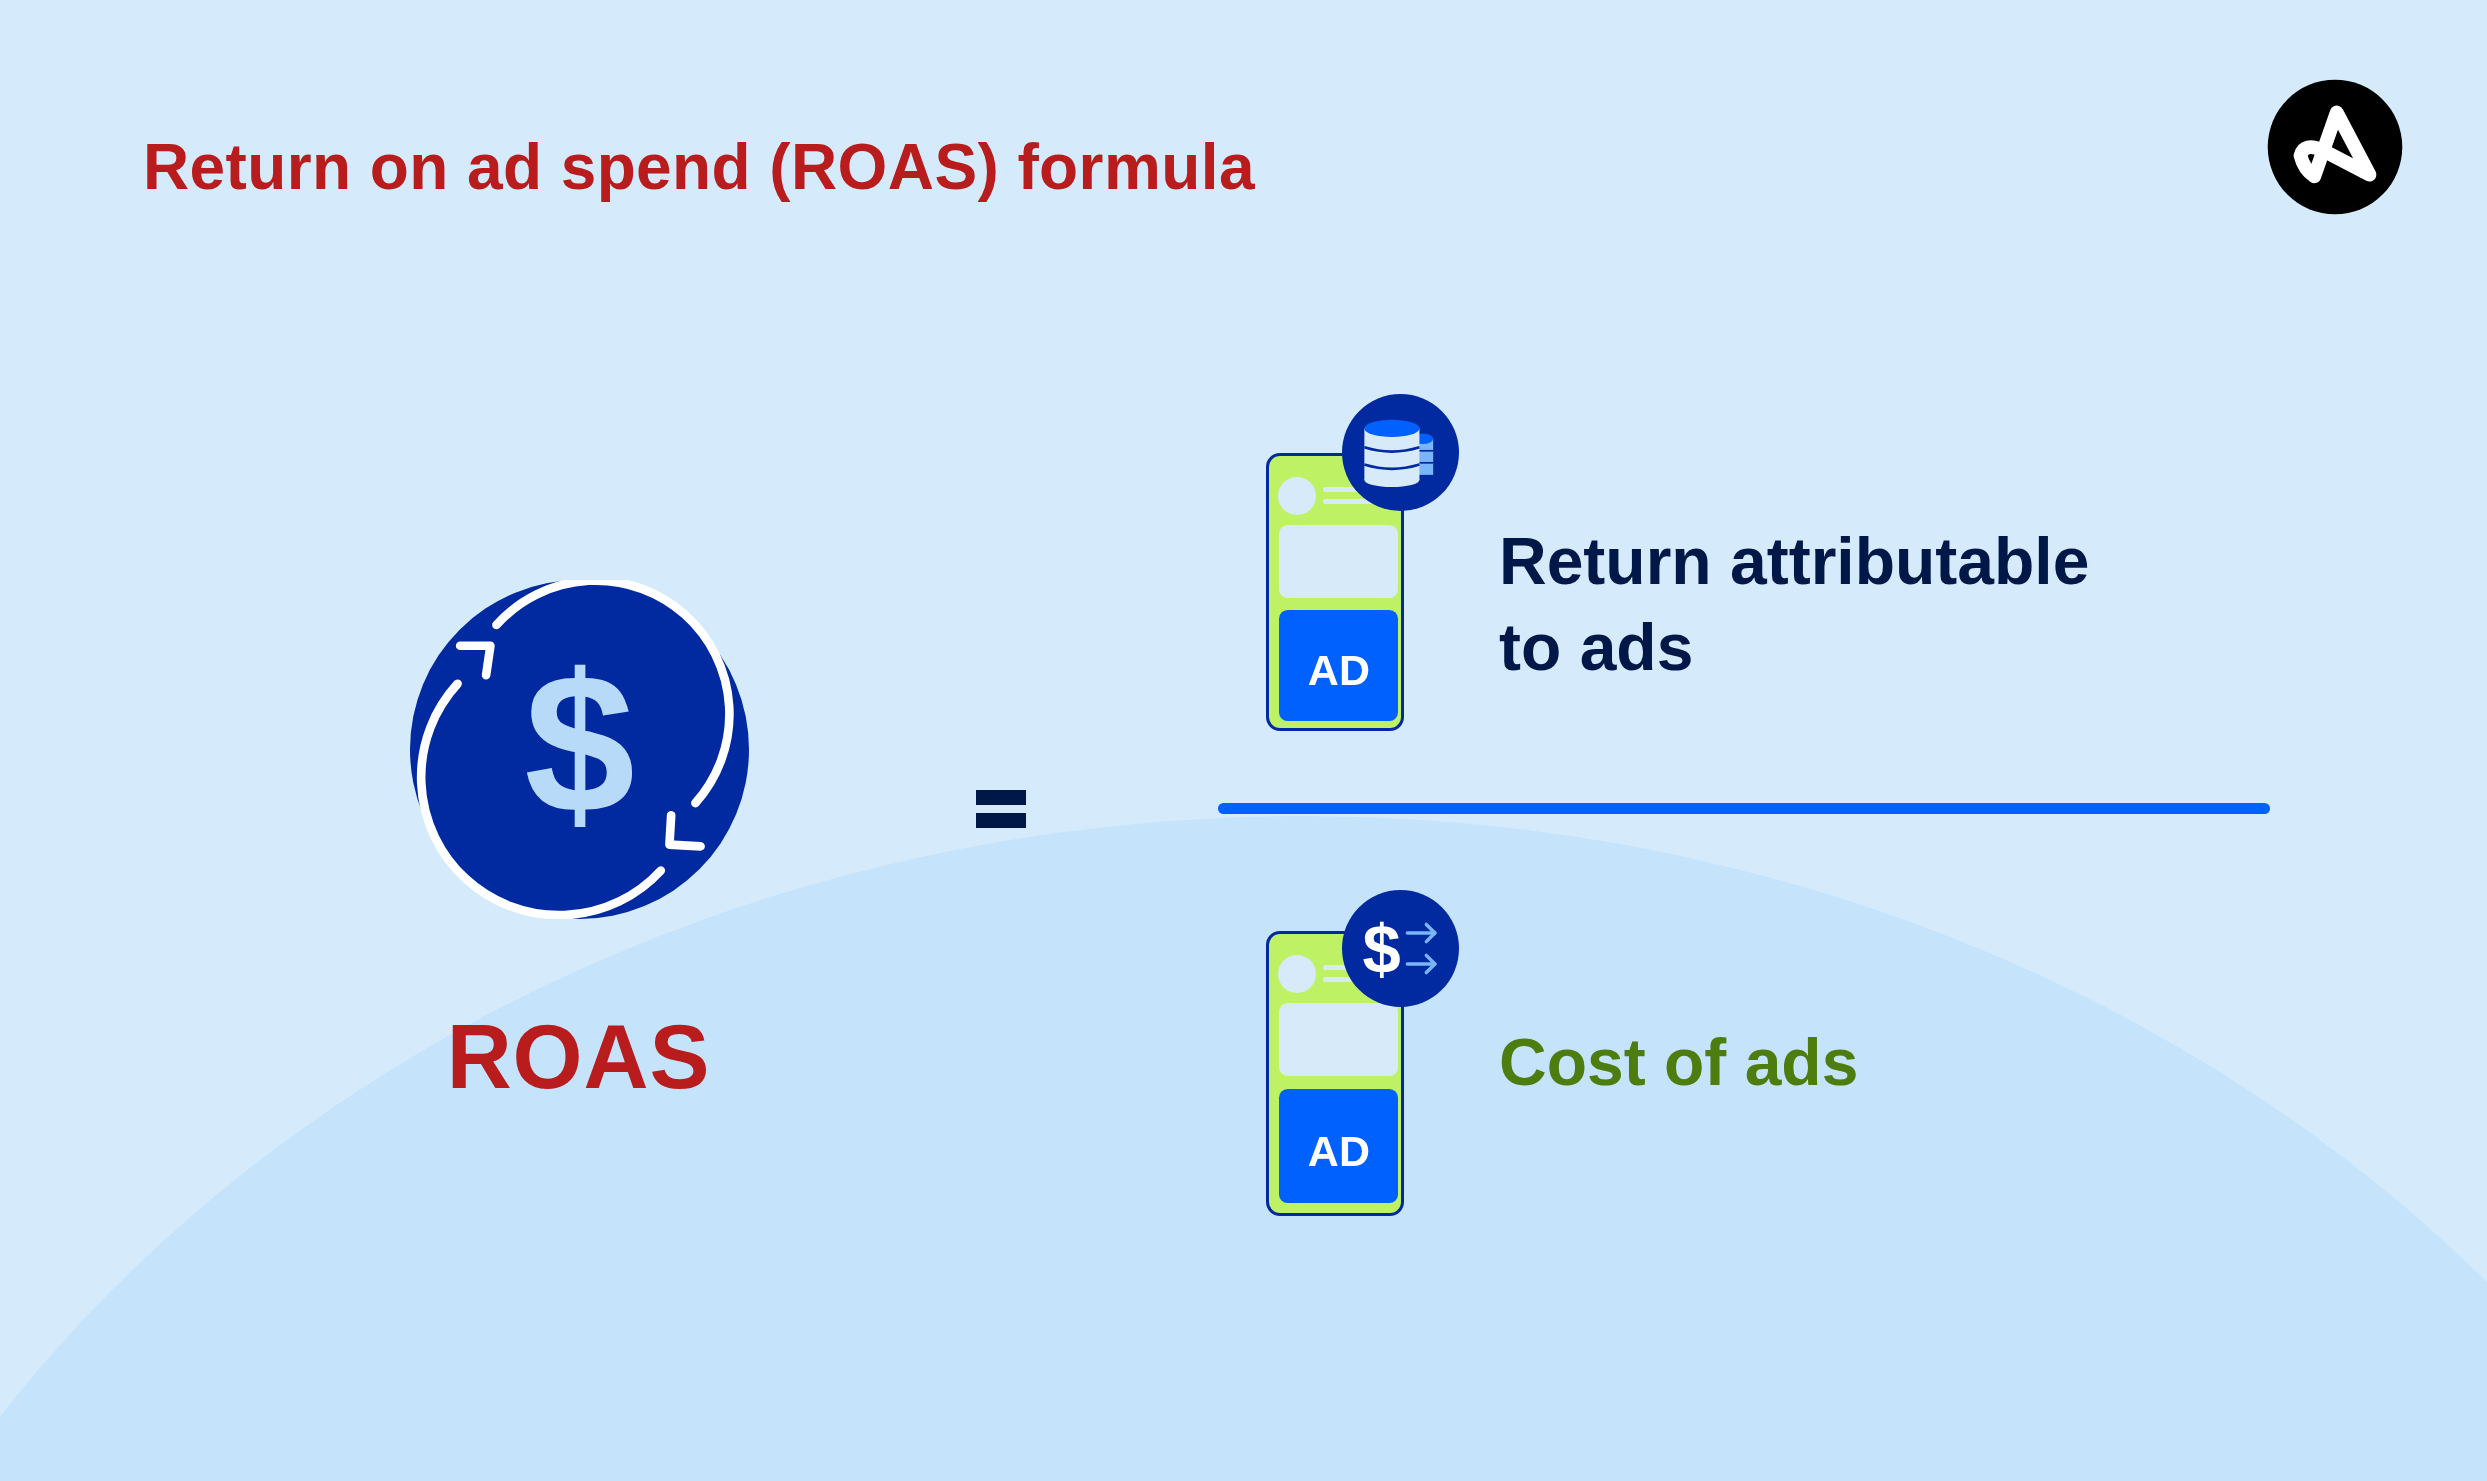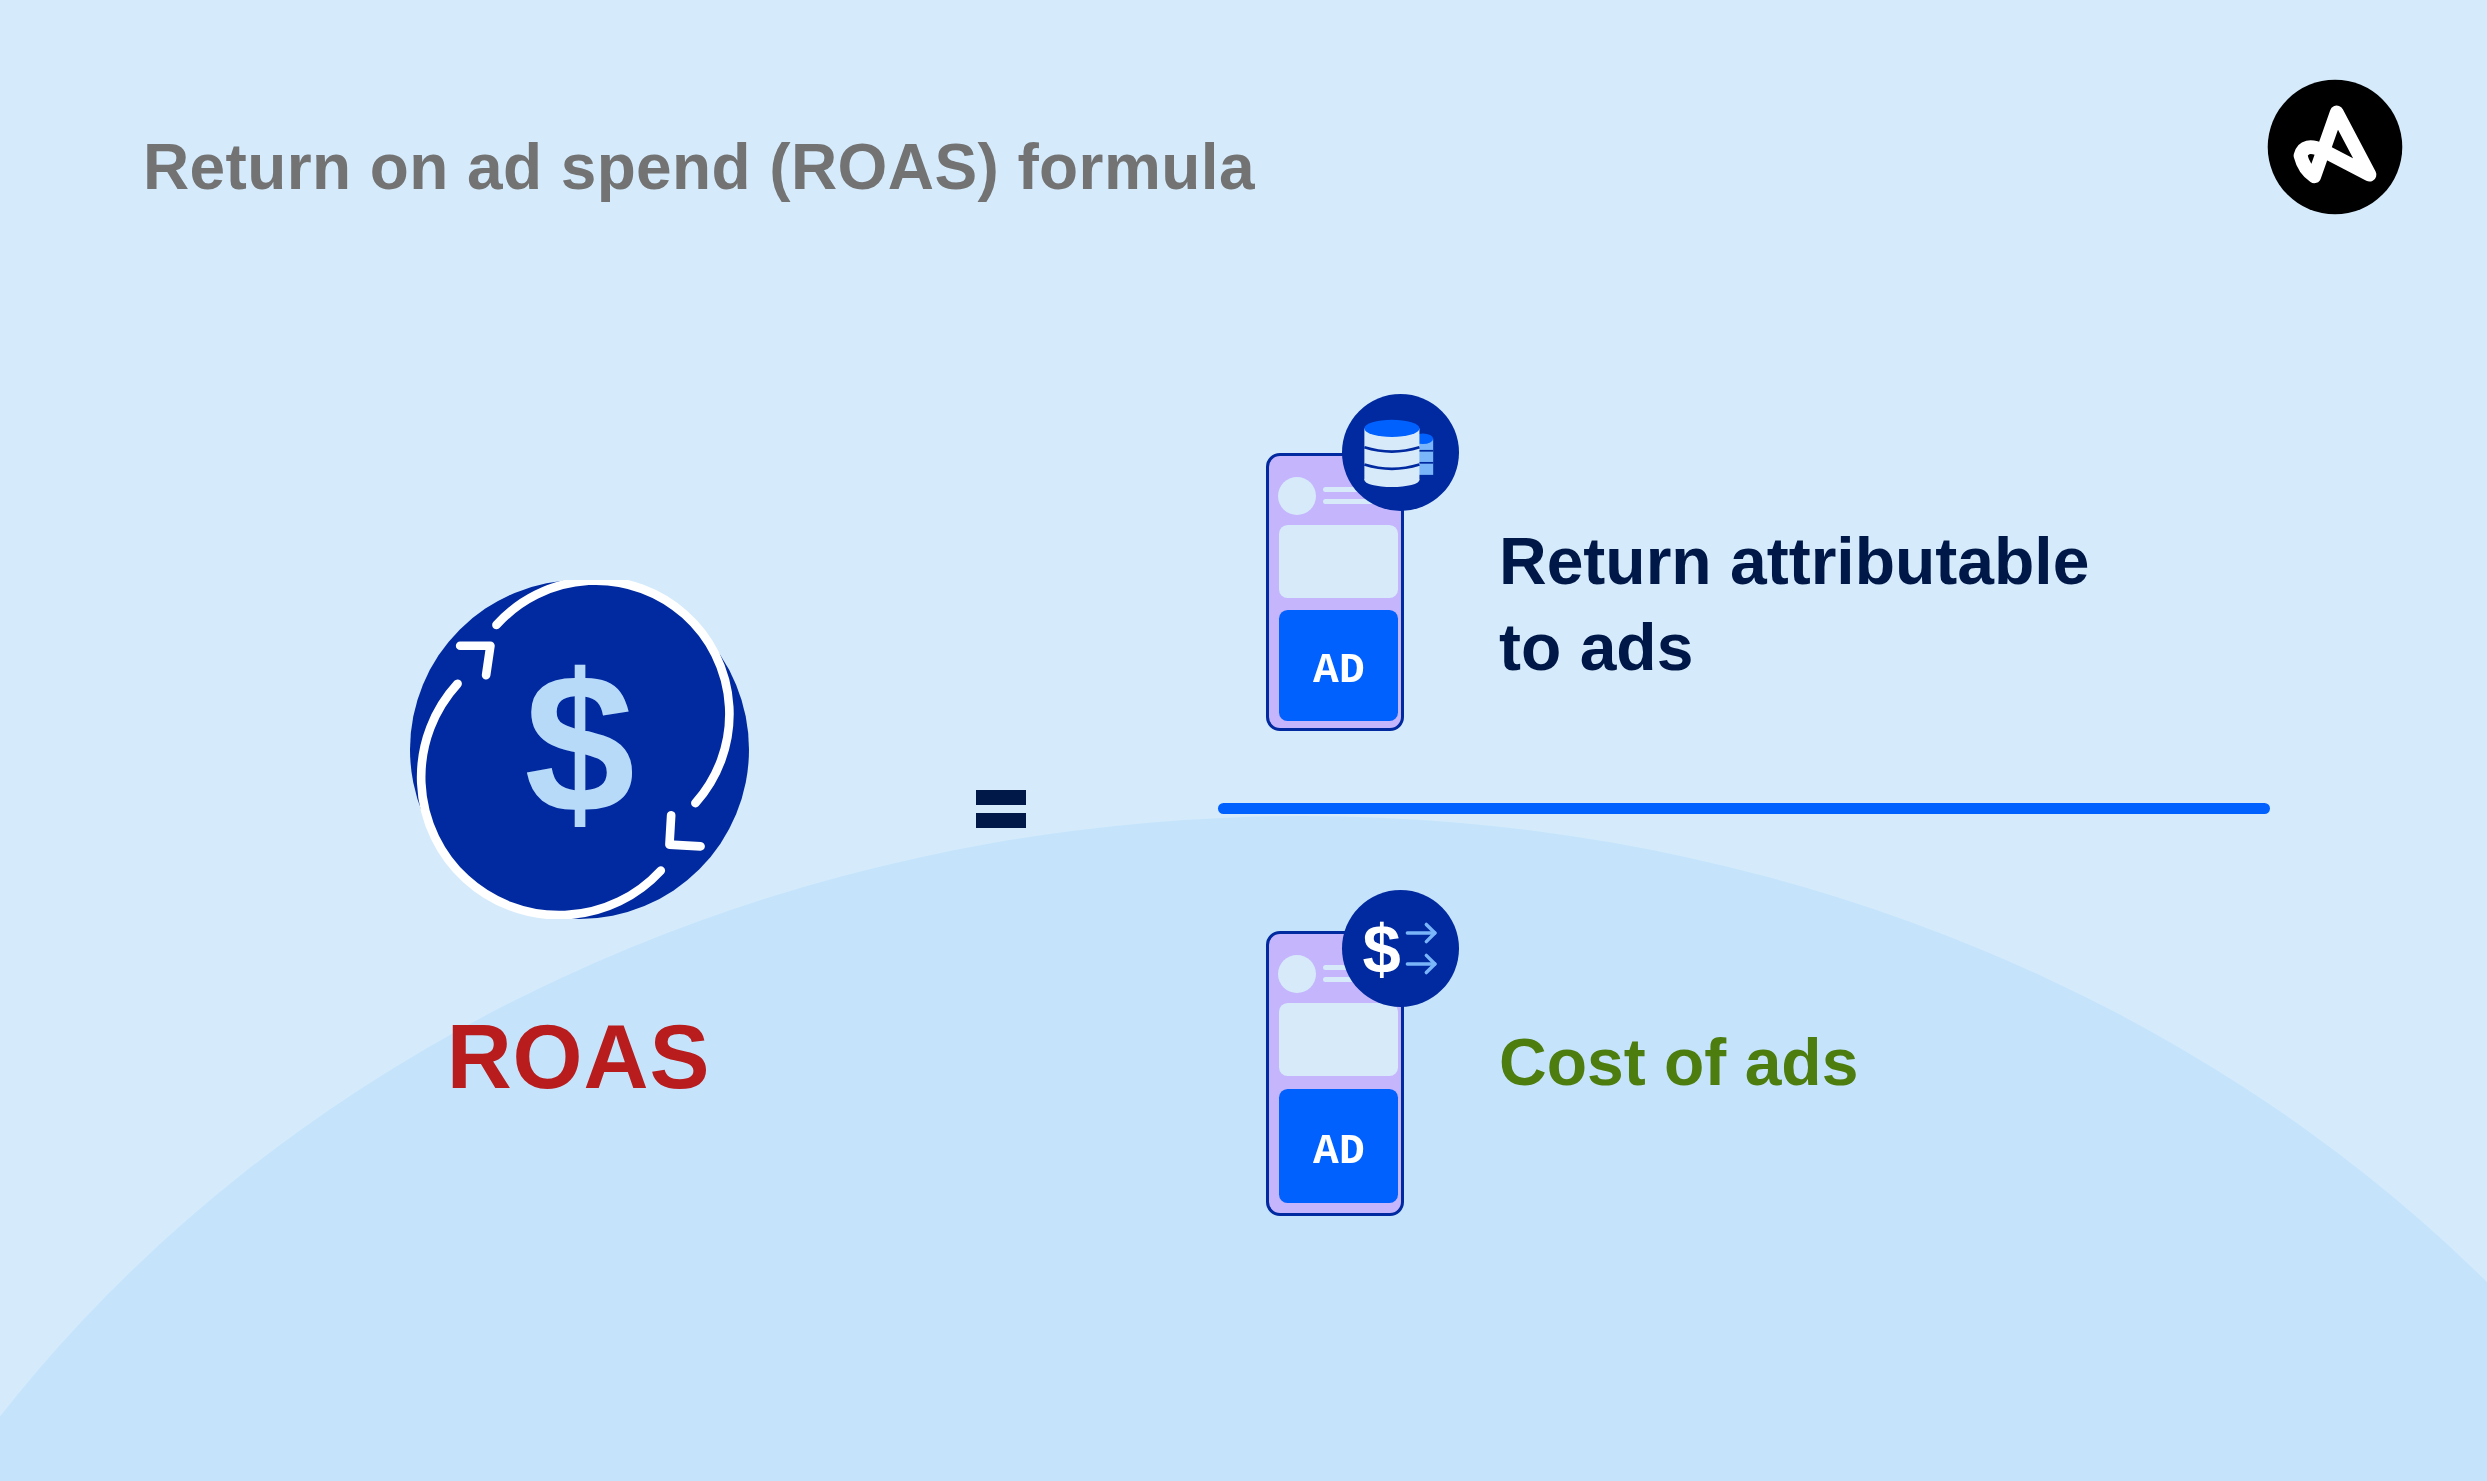--- a/index.html
+++ b/index.html
@@ -9,21 +9,21 @@
     font-family: "Liberation Sans", "DejaVu Sans", sans-serif;
   }
   .bg-ellipse {
     position: absolute; left: 17.3px; top: 816px;
     width: 3161px; height: 2764px; border-radius: 50%;
     background: #c5e4fb;
     transform: translateX(-294px);
   }
   .title {
     position: absolute; left: 143px; top: 130px;
-    font-size: 64px; font-weight: 700; color: #737373;
+    font-size: 64px; font-weight: 700; color: #b91c1c;
     letter-spacing: 0.4px; white-space: nowrap; text-align: center;
   }
   .logo { position: absolute; left: 2266px; top: 78px; width: 138px; height: 138px; }
 
   .roas-icon { position: absolute; left: 410px; top: 580px; width: 339px; height: 339px; }
   .roas-label {
     position: absolute; left: 397px; top: 1006px; width: 363px; text-align: center;
     font-size: 90px; font-weight: 700; color: #b91c1c; letter-spacing: 0.9px;
   }
   .equals { position: absolute; left: 976px; top: 790px; width: 52px; height: 43px; }
@@ -31,21 +31,21 @@
   .equals span.a { top: 0; }
   .equals span.b { top: 23px; }
 
   .divider {
     position: absolute; left: 1218px; top: 803px; width: 1052px; height: 11.2px;
     background: #0061fe; border-radius: 6px;
   }
 
   .phone {
     position: absolute; width: 138px; height: 278px;
-    background: #c4b5fd; border: 3.5px solid #022aa0; border-radius: 14px; box-sizing: border-box; font-family: Liberation Mono, monospace;
+    background: #bef264; border: 3.5px solid #022aa0; border-radius: 14px; box-sizing: border-box;
   }
   .phone .avatar { position: absolute; left: 8.6px; top: 21px; width: 38px; height: 38px; border-radius: 50%; background: #d6eaf9; }
   .phone .line1, .phone .line2 { position: absolute; left: 54px; height: 5.2px; background: #d6eaf9; border-radius: 2.6px; }
   .phone .line1 { top: 31px; width: 52px; }
   .phone .line2 { top: 43px; width: 52px; }
   .phone .panel { position: absolute; left: 10.4px; top: 69px; width: 119px; height: 73px; background: #d6eaf9; border-radius: 8.6px; }
   .phone .ad {
     position: absolute; left: 10.4px; top: 154px; width: 119px; height: 111px;
     background: #0061fe; border-radius: 8.6px; color: #ffffff;
     font-size: 43px; font-weight: 700; display: flex; align-items: center; justify-content: center;

